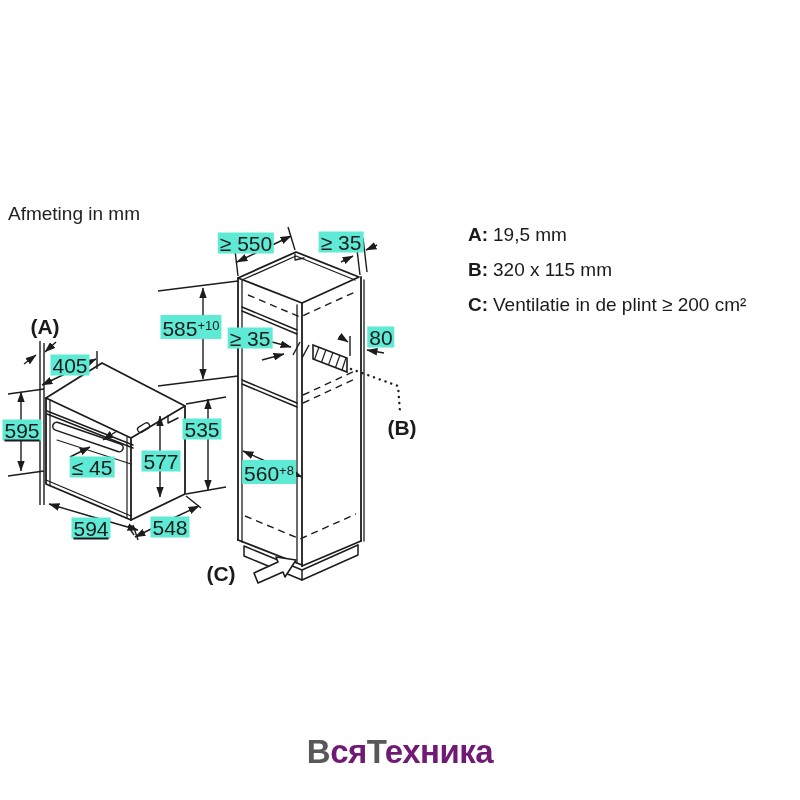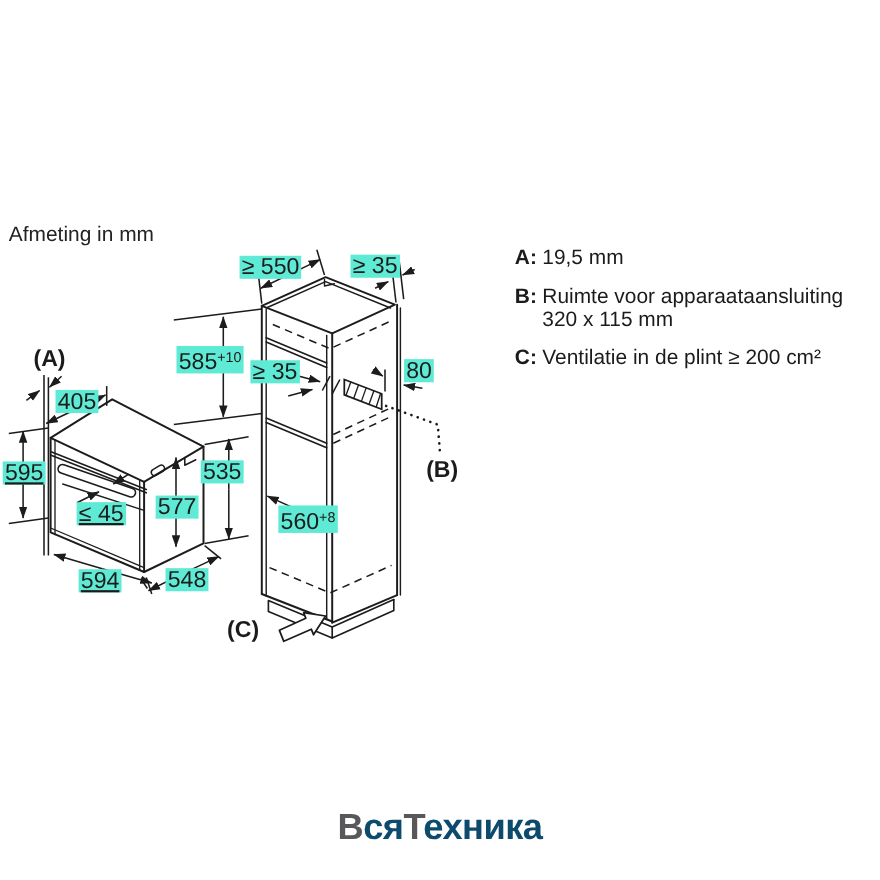--- a/index.html
+++ b/index.html
@@ -11,21 +11,21 @@
   .mark{font-weight:bold;background:#fff;}
   .sup{font-size:13px;vertical-align:6px;text-align:right;}
   #title{position:absolute;left:8px;top:203px;font-size:19px;color:#222;}
   #legend{position:absolute;left:468px;top:224px;display:flex;flex-direction:column;gap:14px;}
   .legend-row{display:flex;align-items:flex-start;font-size:19px;line-height:21px;}
   .legend-key{font-weight:bold;width:25px;flex:0 0 25px;}
   .legend-lines{display:flex;flex-direction:column;}
   #watermark{position:absolute;left:400px;top:752px;transform:translate(-50%,-50%);
              font-size:33px;font-weight:bold;letter-spacing:-0.5px;white-space:nowrap;}
   .wm-gray{color:#58585a;}
-  .wm-orange{color:#0c4a6e;}
+  .wm-orange{color:#701a75;}
 </style>
 </head>
 <body>
 
 <div id="stage">
 
   <svg id="artwork" width="800" height="800" viewBox="0 0 800 800">
     <defs>
       <marker id="arr" viewBox="0 0 10 7" refX="9.5" refY="3.5" markerWidth="11" markerHeight="8" orient="auto" markerUnits="userSpaceOnUse">
         <path d="M0,0 L10,3.5 L0,7 Z" fill="#1c1c1c"></path>
@@ -168,46 +168,45 @@
     </g>
 
     <polygon points="296,560 285,577 283,572 258,583 254,573 278,562 276,557" fill="#ffffff" stroke="#1c1c1c" stroke-width="1.6" stroke-linejoin="round"></polygon>
   </svg>
 
   <div id="title">Afmeting in mm</div>
 
   <div class="lbl mark" style="left:45px;top:326px;">(A)</div>
   <div class="lbl" style="left:70px;top:365px;">405</div>
   <div class="lbl" style="left:22px;top:430px;text-decoration:underline;">595</div>
-  <div class="lbl" style="left:92px;top:467px;text-decoration:underline;">≤ 45</div>
+  <div class="lbl" style="left:92px;top:467px;">≤ 45</div>
   <div class="lbl" style="left:161px;top:461px;">577</div>
   <div class="lbl" style="left:202px;top:429px;">535</div>
   <div class="lbl" style="left:91px;top:528px;text-decoration:underline;">594</div>
   <div class="lbl" style="left:170px;top:527px;">548</div>
 
   <div class="lbl" style="left:246px;top:243px;">≥ 550</div>
   <div class="lbl" style="left:341px;top:242px;">≥ 35</div>
   <div class="lbl" style="left:191px;top:327px;"><span>585</span><span class="sup">+10</span></div>
   <div class="lbl" style="left:250px;top:338px;">≥ 35</div>
   <div class="lbl" style="left:381px;top:337px;">80</div>
   <div class="lbl mark" style="left:402px;top:427px;">(B)</div>
-  <div class="lbl" style="left:280px;top:472px;"><span>560</span><span class="sup">+8</span></div>
+  <div class="lbl" style="left:269px;top:472px;"><span>560</span><span class="sup">+8</span></div>
   <div class="lbl mark" style="left:221px;top:573px;">(C)</div>
 
   <div id="legend">
     <div class="legend-row">
       <span class="legend-key">A:</span>
       <span class="legend-lines">
           <span>19,5 mm</span>
         </span>
     </div>
     <div class="legend-row">
       <span class="legend-key">B:</span>
       <span class="legend-lines">
-        <span>Ruimte voor apparaataansluiting</span>
         <span>320 x 115 mm</span>
       </span>
     </div>
     <div class="legend-row">
       <span class="legend-key">C:</span>
       <span class="legend-lines">
           <span>Ventilatie in de plint ≥ 200 cm²</span>
         </span>
     </div>
   </div>

